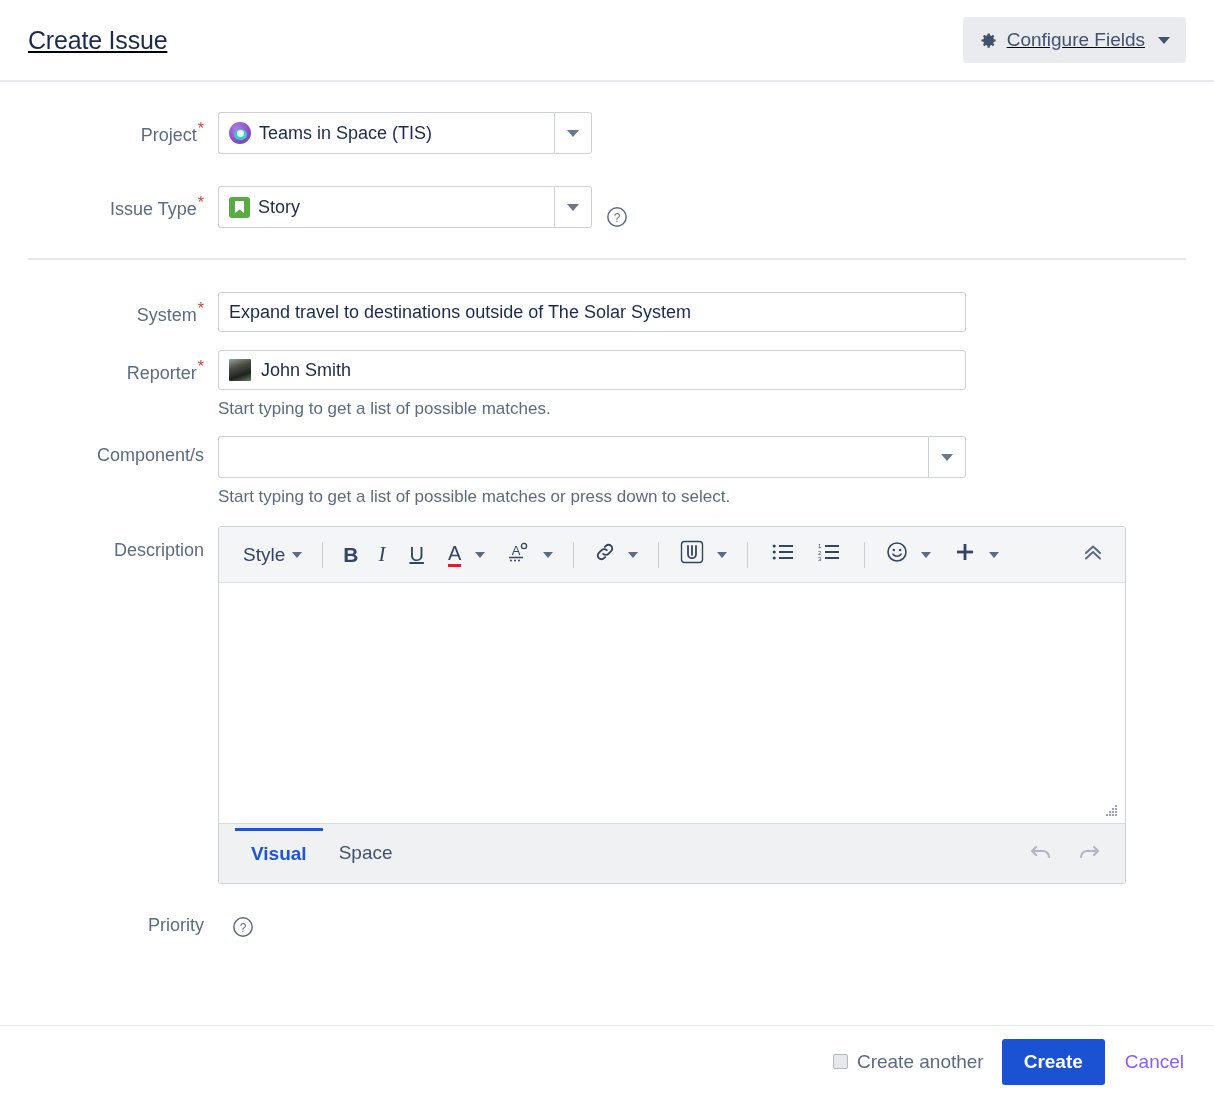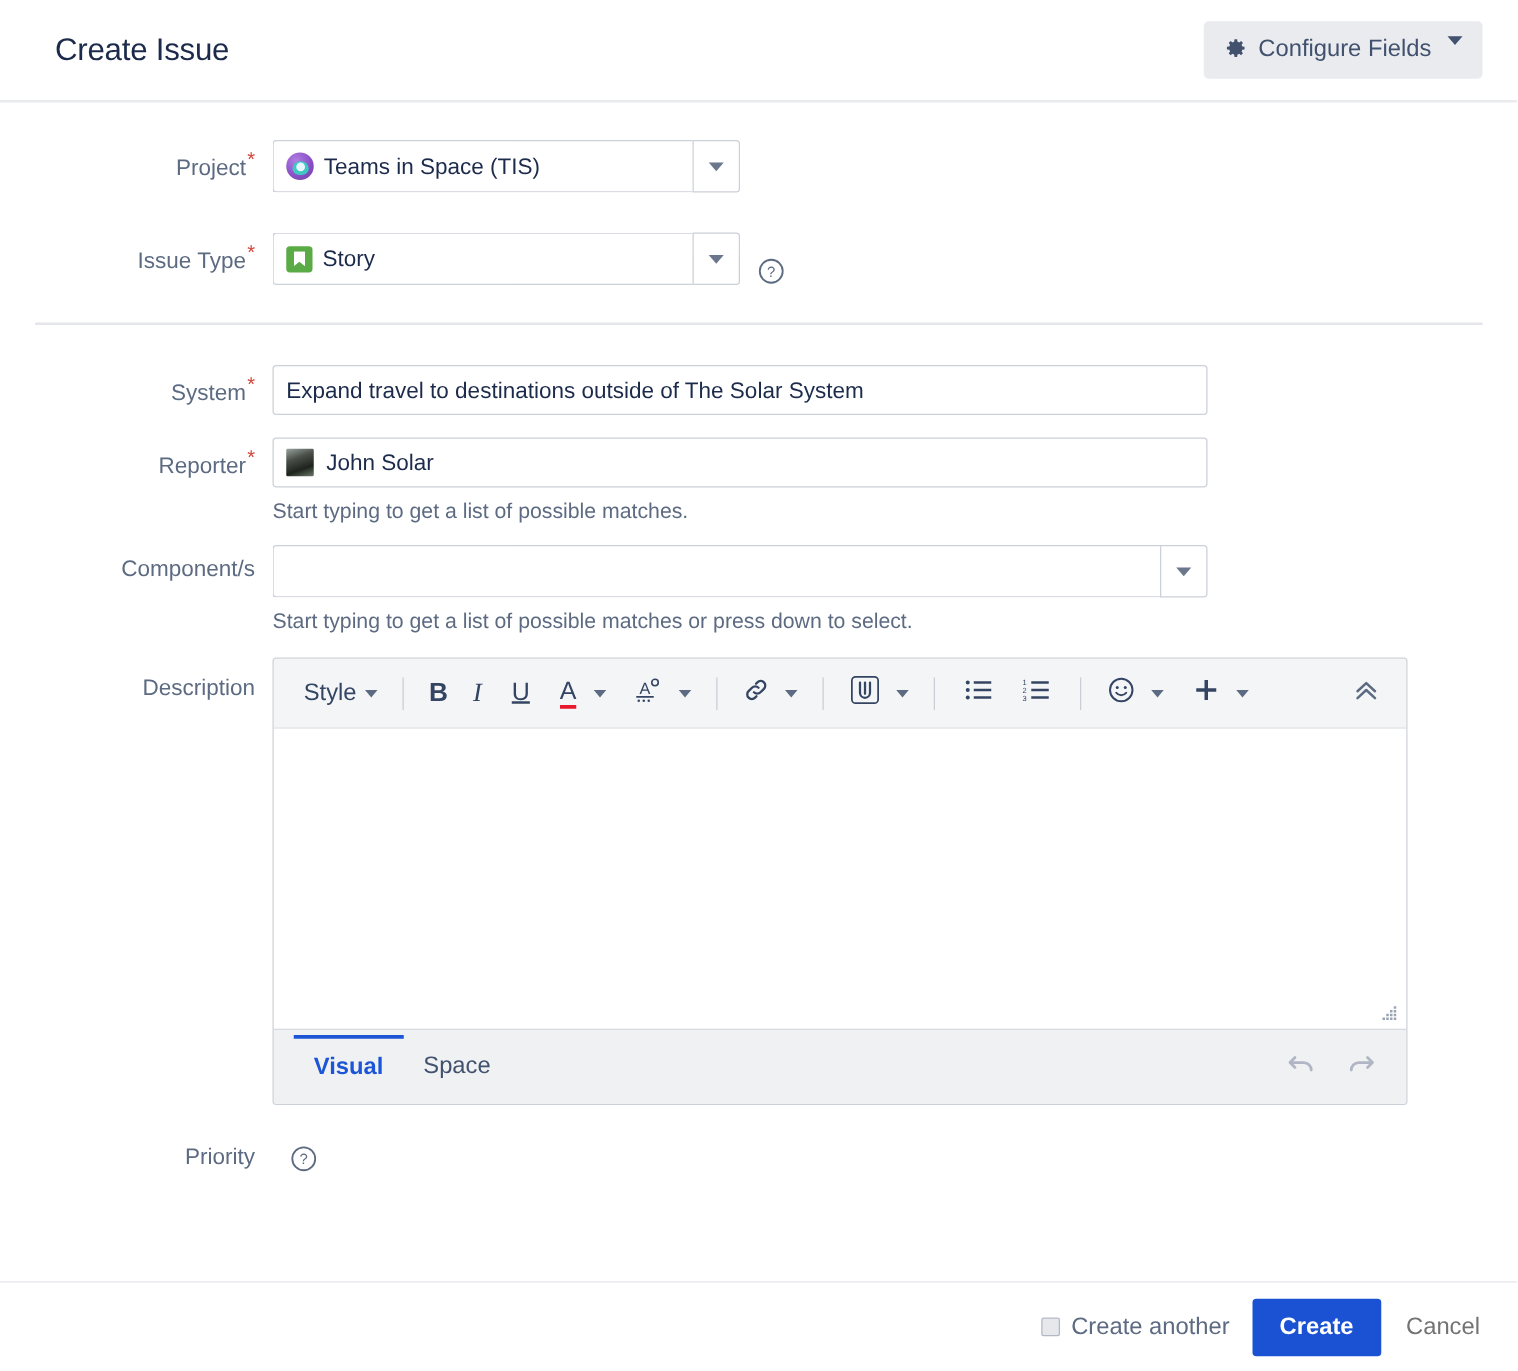--- a/index.html
+++ b/index.html
@@ -20,31 +20,33 @@
   }
 
   
   .dlg-header {
     height: 82px;
     flex: 0 0 82px;
     border-bottom: 2px solid #e9ebef;
     display: flex;
     align-items: center;
     justify-content: space-between;
-    padding: 0 28px 0 44px;
-    background: #fff;
+    padding: 0 28px 0 28px;
+    background: #fff;
+    text-decoration: underline;
   }
   .dlg-title {
     font-size: 25px;
     color: #1c2b4b;
     font-weight: 400;
     letter-spacing: -0.2px;
   }
   .configure-btn {
     display: inline-flex;
+    align-items: center;
     gap: 9px;
     background: #e9ebef;
     border: none;
     border-radius: 4px;
     padding: 12px 16px 12px 16px;
     font-size: 19px;
     color: #42526e;
     cursor: pointer;
     font-family: "Liberation Sans", sans-serif;
   }
@@ -332,21 +334,21 @@
     border-radius: 3px;
     font-size: 19px;
     font-weight: bold;
     padding: 12px 22px;
     cursor: pointer;
     font-family: "Liberation Sans", sans-serif;
   }
   .btn-cancel {
     background: transparent;
     border: none;
-    color: #737373;
+    color: #8b5cf6;
     font-size: 19px;
     cursor: pointer;
     padding: 6px 2px;
     font-family: "Liberation Sans", sans-serif;
   }
 </style>
 </head>
 <body>
 
 <div class="dialog">
@@ -424,21 +426,21 @@
       </div>
     </div>
 
     <div class="field-row" style="margin-top:18px;">
       <div class="field-label">
         <span>Reporter</span><span class="req">*</span>
       </div>
       <div class="field-control">
         <div class="jinput wide" style="gap:10px;">
           <span class="user-avatar"></span>
-          <span>John Solar</span>
+          <span>John Smith</span>
         </div>
         <div class="hint">Start typing to get a list of possible matches.</div>
       </div>
     </div>
 
     <div class="field-row" style="margin-top:16px;">
       <div class="field-label">
         <span>Component/s</span>
       </div>
       <div class="field-control">

